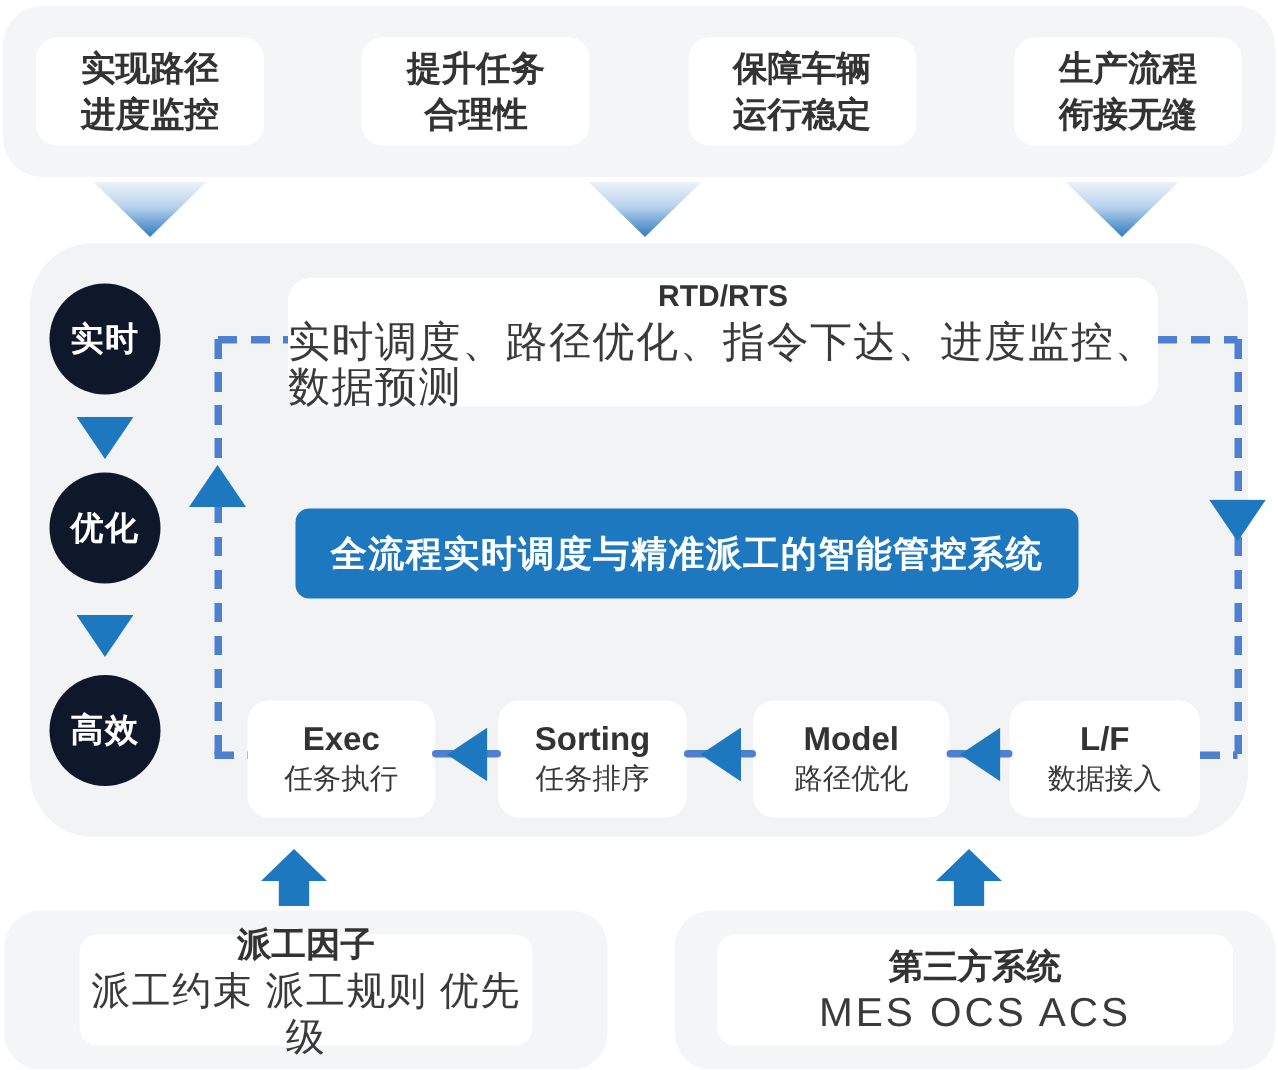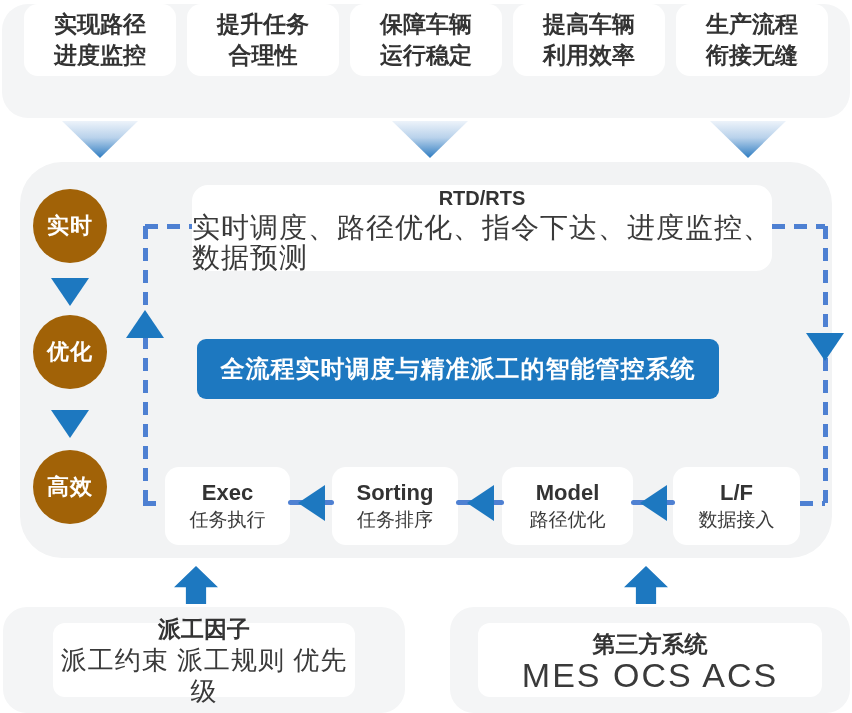--- a/index.html
+++ b/index.html
@@ -5,21 +5,21 @@
   html,body { margin:0; padding:0; background:#ffffff; }
   .stage {
     position:relative; width:852px; height:713px; background:#ffffff;
     font-family:"Liberation Sans","DejaVu Sans",sans-serif; color:#333333;
     overflow:hidden;
   }
   
   .benefits-bar {
     position:absolute; left:2px; top:4px; width:848px; height:114px;
     background:#f4f5f6; border-radius:26px;
-    display:flex; align-items:flex-start; justify-content:space-between;
+    display:flex; align-items:center; justify-content:space-between;
     padding:0 22px; box-sizing:border-box;font-family:Liberation Serif, serif;
   }
   .benefit-card {
     width:152px; height:72px; background:#ffffff; border-radius:14px;
     display:flex; flex-direction:column; align-items:center; justify-content:center;
     font-size:23px; font-weight:700; line-height:31px; color:#333333;
     text-align:center;
   }
   
   .grad-arrow {
@@ -31,21 +31,21 @@
   .grad-arrow.a2 { left:392px; }
   .grad-arrow.a3 { left:710px; }
   
   .main-panel {
     position:absolute; left:20px; top:162px; width:812px; height:396px;
     background:#f2f3f4; border-radius:42px;
   }
   
   .step-circle {
     position:absolute; left:33px; width:74px; height:74px; border-radius:50%;
-    background:#a16207; color:#ffffff; font-size:22px; font-weight:600;
+    background:#0f172a; color:#ffffff; font-size:22px; font-weight:600;
     display:flex; align-items:center; justify-content:center; letter-spacing:1px;
   }
   .step-circle.c1 { top:189px; }
   .step-circle.c2 { top:315px; }
   .step-circle.c3 { top:450px; }
   .tri-down-small {
     position:absolute; left:51px; width:38px; height:28px; background:#1d78c0;
     clip-path:polygon(0 0,100% 0,50% 100%);
   }
   .tri-down-small.t1 { top:278px; }
@@ -130,43 +130,39 @@
   .source-bar.right { left:450px; width:400px; }
   .source-card {
     background:#ffffff; border-radius:12px; height:74px;
     display:flex; flex-direction:column; align-items:center; justify-content:center;
     text-align:center;
   }
   .source-bar.left  .source-card { width:302px; }
   .source-bar.right .source-card { width:344px; }
   .source-title { font-size:23px; font-weight:700; color:#333333; line-height:31px; }
   .source-sub   { font-size:26px; color:#3a3a3a; line-height:31px; letter-spacing:1px; }
-  .source-sub.latin { font-size:34px; letter-spacing:2px; }
+  .source-sub.latin { font-size:27px; letter-spacing:2px; }
 </style>
 </head>
 <body>
 
 <div class="stage">
 
   <div class="benefits-bar">
     <div class="benefit-card">
       <span>实现路径</span>
       <span>进度监控</span>
     </div>
     <div class="benefit-card">
       <span>提升任务</span>
       <span>合理性</span>
     </div>
     <div class="benefit-card">
       <span>保障车辆</span>
       <span>运行稳定</span>
-    </div>
-    <div class="benefit-card">
-      <span>提高车辆</span>
-      <span>利用效率</span>
     </div>
     <div class="benefit-card">
       <span>生产流程</span>
       <span>衔接无缝</span>
     </div>
   </div>
 
   <div class="grad-arrow a1"></div>
   <div class="grad-arrow a2"></div>
   <div class="grad-arrow a3"></div>

